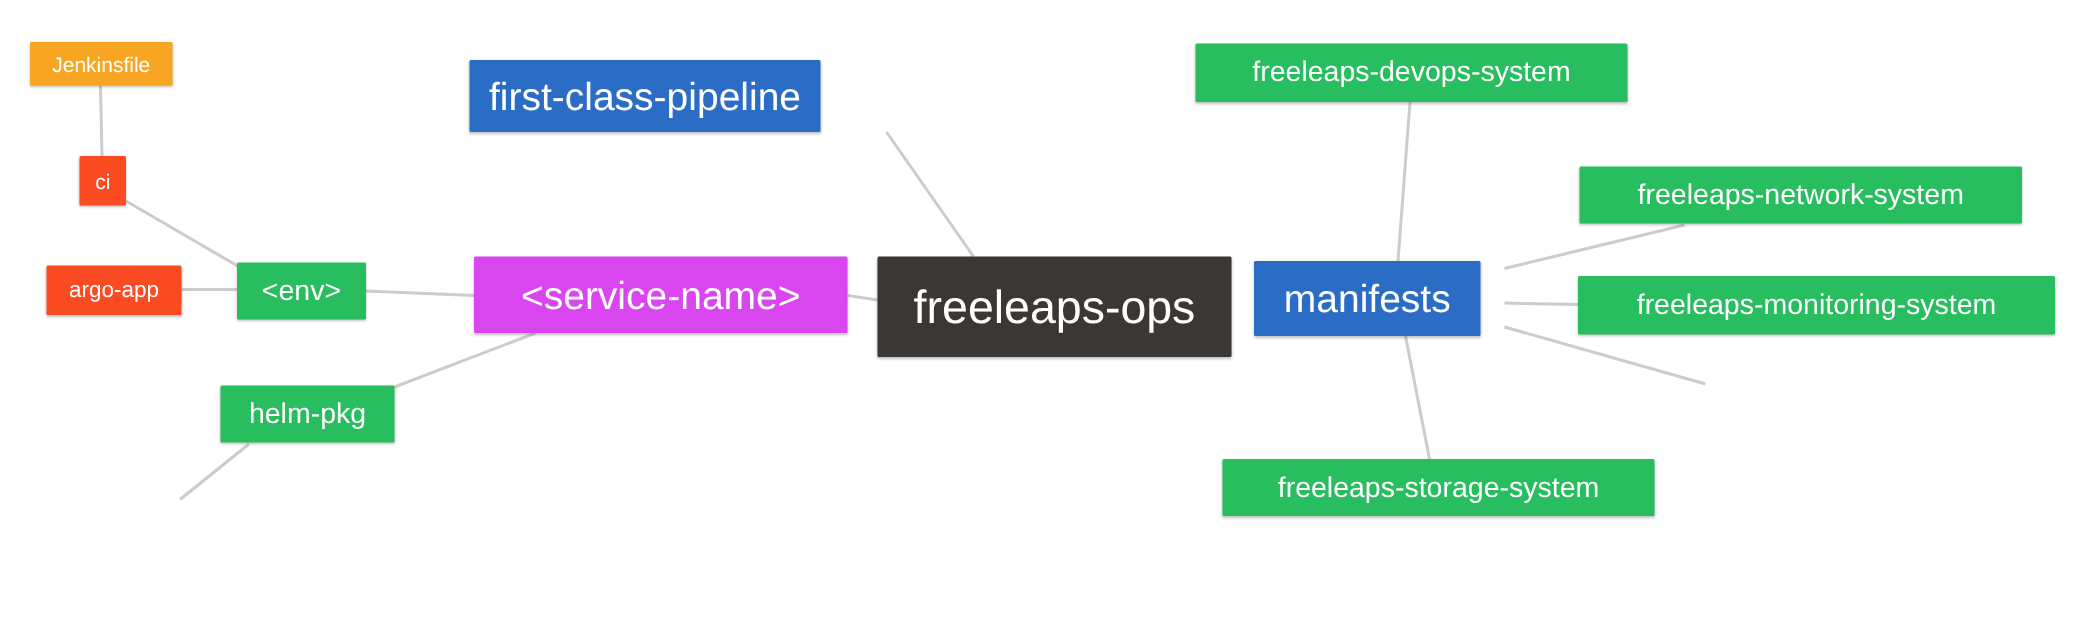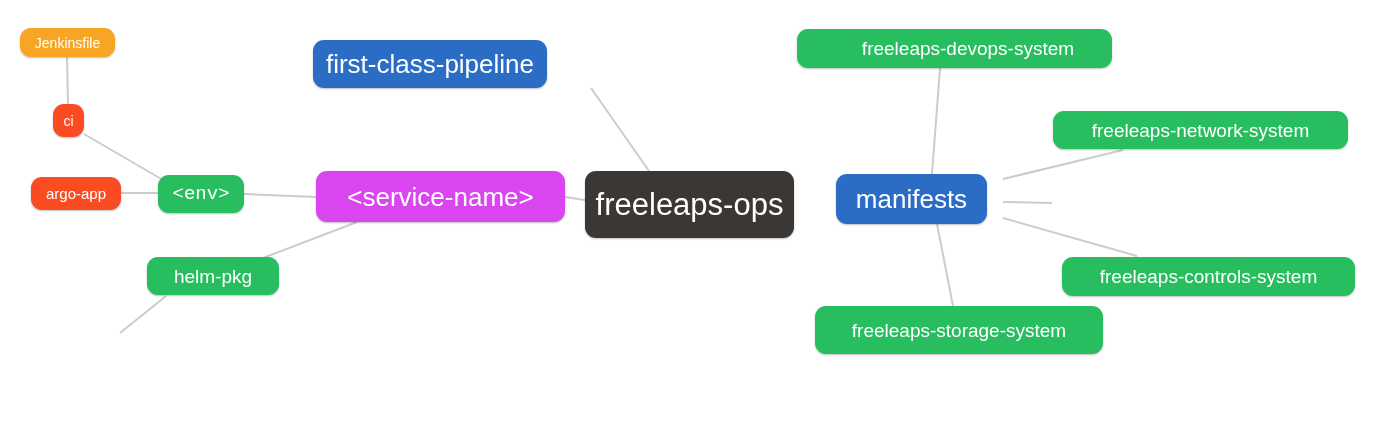--- a/index.html
+++ b/index.html
@@ -22,21 +22,21 @@
     width: 1390px;
     height: 421px;
     pointer-events: none;
   }
   .node {
     position: absolute;
     display: flex;
     align-items: center;
     justify-content: center;
     color: #ffffff;
-    border-radius: 11px;
+    border-radius: 1px;
     box-shadow: 0 1px 2px rgba(0,0,0,0.25);
     white-space: nowrap;
     cursor: pointer;
     user-select: none;
     line-height: 1;
   }
 </style>
 </head>
 <body>
 
@@ -53,23 +53,23 @@
       <line x1="847" y1="204" x2="852" y2="201" stroke="#cccccc" stroke-width="2"></line>
       <line x1="932" y1="174" x2="940" y2="68" stroke="#cccccc" stroke-width="2"></line>
       <line x1="1003" y1="179" x2="1123" y2="150" stroke="#cccccc" stroke-width="2"></line>
       <line x1="1003" y1="202" x2="1052" y2="203" stroke="#cccccc" stroke-width="2"></line>
       <line x1="1003" y1="218" x2="1137" y2="256" stroke="#cccccc" stroke-width="2"></line>
       <line x1="937" y1="224" x2="953" y2="306" stroke="#cccccc" stroke-width="2"></line>
     </svg>
 <div class="node" style="left: 20px; top: 28px; width: 95px; height: 29px; font-size: 14px; background: rgb(247, 165, 35);">Jenkinsfile</div>
     <div class="node" style="left: 53px; top: 104px; width: 31px; height: 33px; font-size: 14px; background: rgb(250, 75, 35);">ci</div>
     <div class="node" style="left: 31px; top: 177px; width: 90px; height: 33px; font-size: 15px; background: rgb(250, 75, 35);">argo-app</div>
-    <div class="node" style="left: 158px; top: 175px; width: 86px; height: 38px; font-size: 19px; background: rgb(40, 190, 95); font-family: Liberation Mono, monospace;">&lt;env&gt;</div>
+    <div class="node" style="left: 158px; top: 175px; width: 86px; height: 38px; font-size: 19px; background: rgb(40, 190, 95);">&lt;env&gt;</div>
     <div class="node" style="left: 313px; top: 40px; width: 234px; height: 48px; font-size: 26px; background: rgb(43, 108, 196);">first-class-pipeline</div>
     <div class="node" style="left: 316px; top: 171px; width: 249px; height: 51px; font-size: 26px; background: #d946ef;">&lt;service-name&gt;</div>
-    <div class="node" style="left: 147px; top: 257px; width: 132px; height: 38px; font-size: 19px; background: rgb(40, 190, 95);">helm-pkg</div>
-    <div class="node" style="left: 585px; top: 171px; width: 209px; height: 67px; font-size: 31px; background: rgb(59, 55, 52);">freeleaps-ops</div>
+    <div class="node" style="left: 147px; top: 257px; width: 116px; height: 38px; font-size: 19px; background: rgb(40, 190, 95);">helm-pkg</div>
+    <div class="node" style="left: 585px; top: 171px; width: 236px; height: 67px; font-size: 31px; background: rgb(59, 55, 52);">freeleaps-ops</div>
     <div class="node" style="left: 836px; top: 174px; width: 151px; height: 50px; font-size: 26px; background: rgb(43, 108, 196);">manifests</div>
-    <div class="node" style="left: 797px; top: 29px; width: 288px; height: 39px; font-size: 19px; background: rgb(40, 190, 95); padding-left: 27px;">freeleaps-devops-system</div>
+    <div class="node" style="left: 797px; top: 29px; width: 288px; height: 39px; font-size: 19px; background: rgb(40, 190, 95);">freeleaps-devops-system</div>
     <div class="node" style="left: 1053px; top: 111px; width: 295px; height: 38px; font-size: 19px; background: rgb(40, 190, 95); text-align: center;">freeleaps-network-system</div>
-    <div class="node" style="left: 1062px; top: 257px; width: 293px; height: 39px; font-size: 19px; background: rgb(40, 190, 95);">freeleaps-controls-system</div>
-    <div class="node" style="left: 815px; top: 306px; width: 288px; height: 48px; font-size: 19px; background: rgb(40, 190, 95);">freeleaps-storage-system</div>
+    <div class="node" style="left: 1052px; top: 184px; width: 318px; height: 39px; font-size: 19px; background: rgb(40, 190, 95);">freeleaps-monitoring-system</div>
+    <div class="node" style="left: 815px; top: 306px; width: 288px; height: 38px; font-size: 19px; background: rgb(40, 190, 95);">freeleaps-storage-system</div>
   </div>
 
 </body></html>

